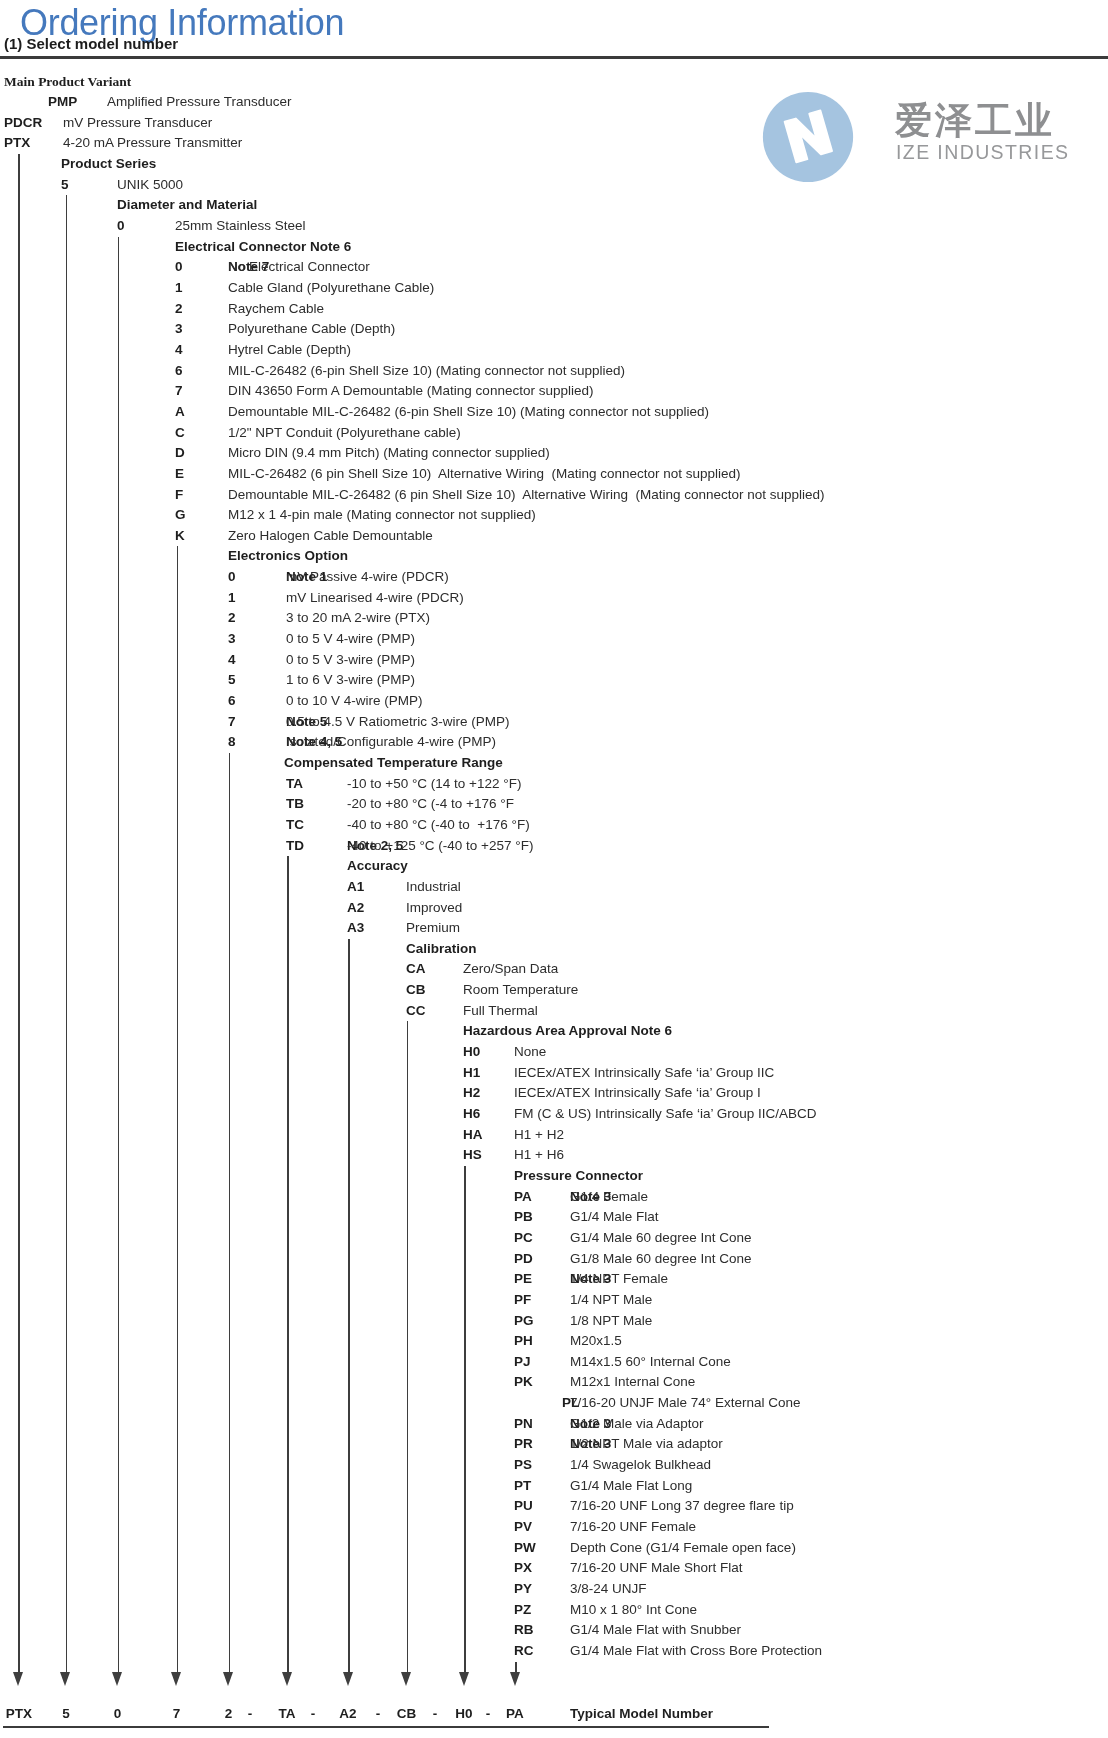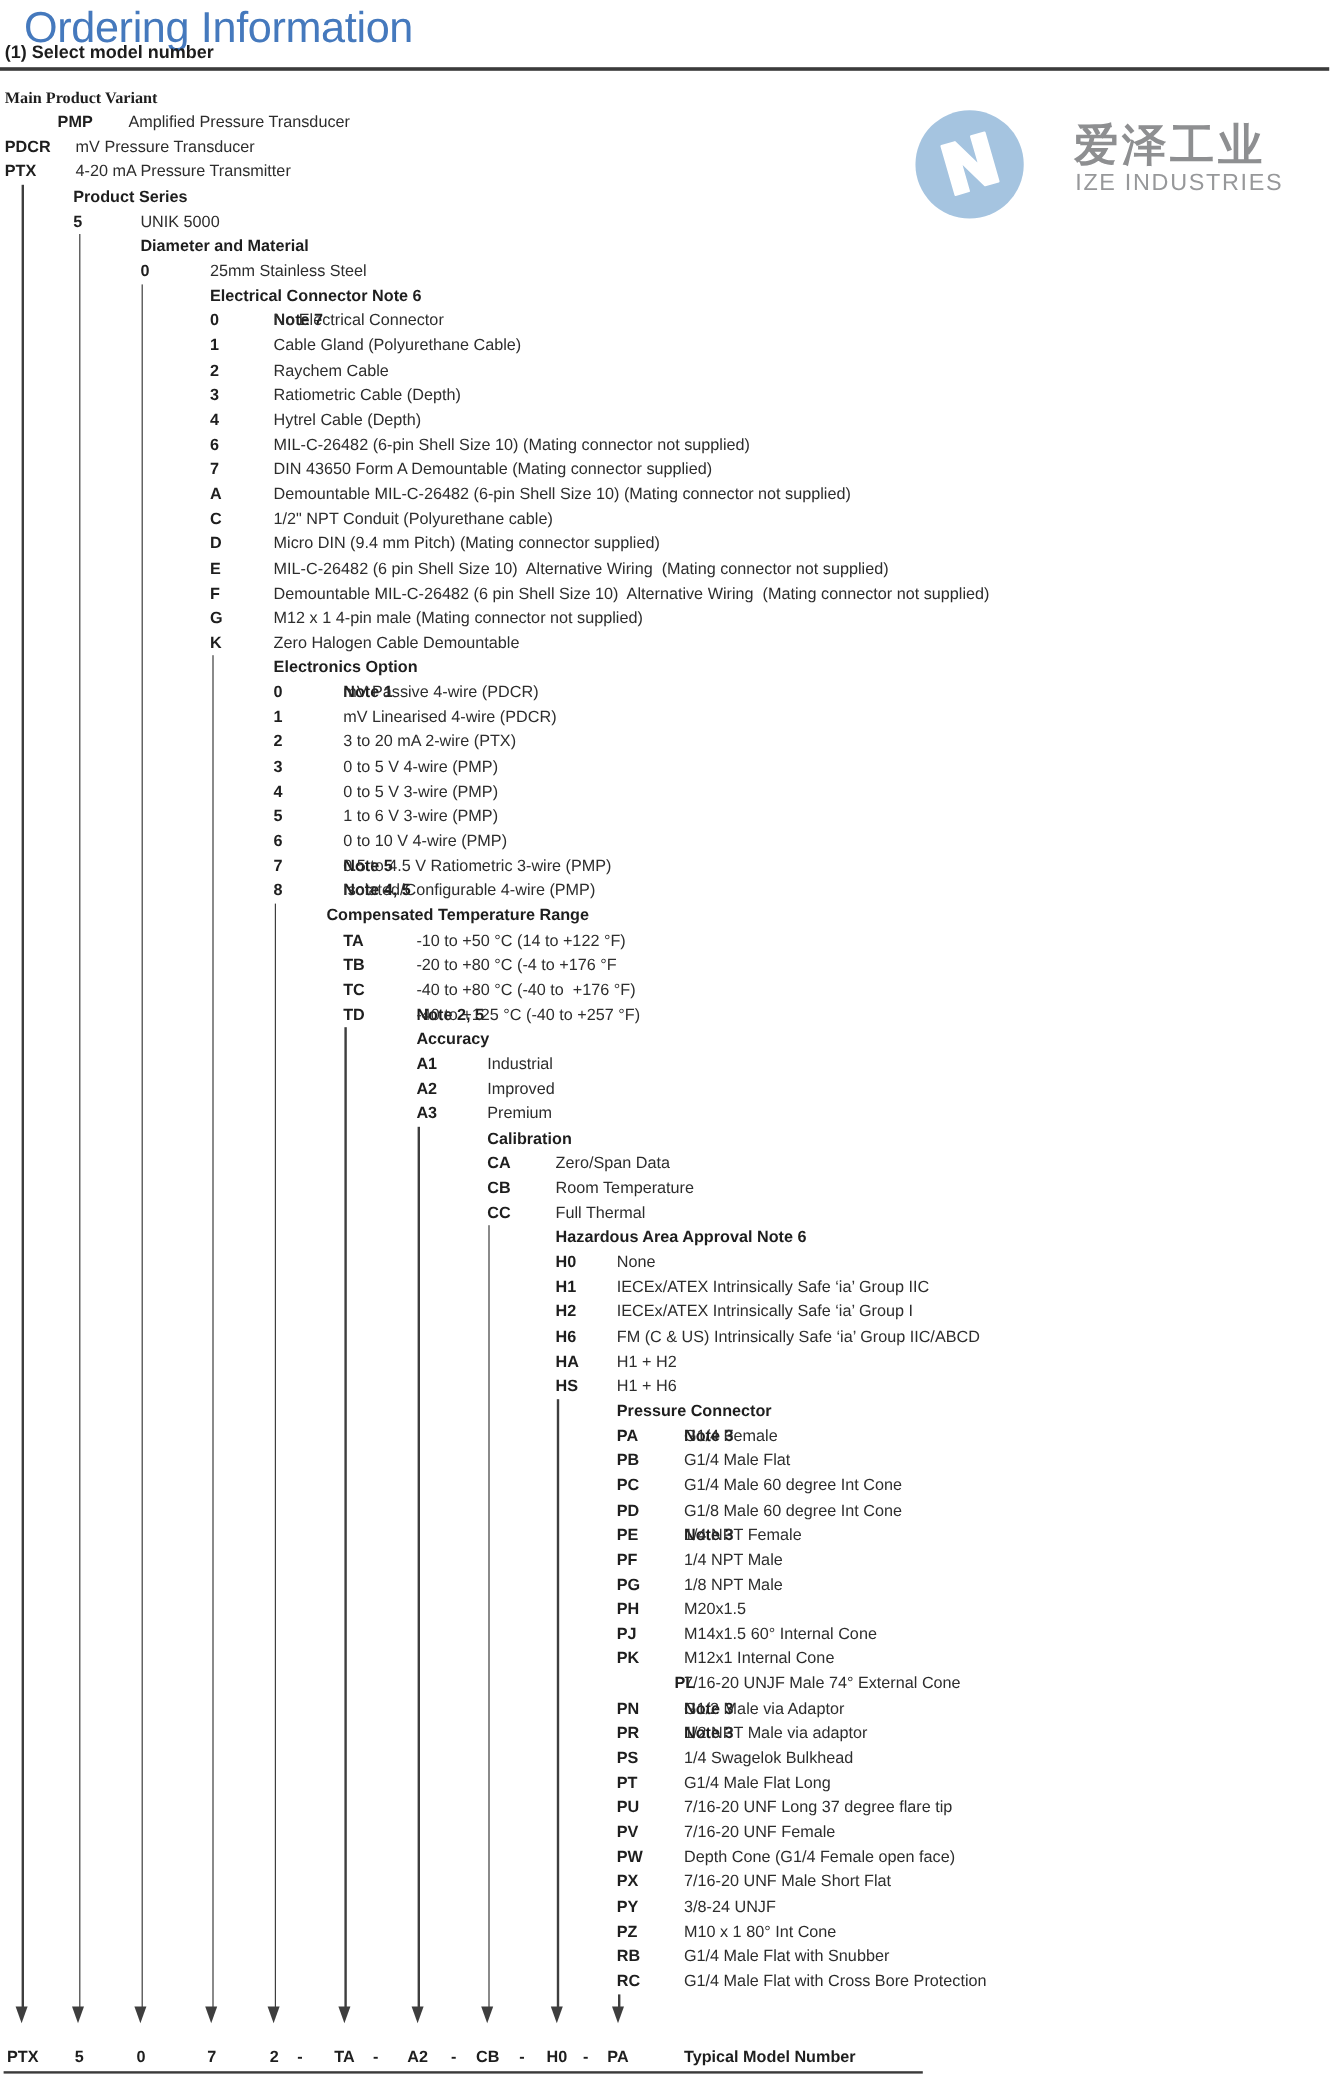--- a/index.html
+++ b/index.html
@@ -89,21 +89,21 @@
       <div class="trow" style="top: 277px;">
         <span class="code" style="left: 175px;">1</span>
         <span class="desc" style="left: 228px;"><span>Cable Gland (Polyurethane Cable)</span><b></b></span>
       </div>
       <div class="trow" style="top: 297.65px;">
         <span class="code" style="left: 175px;">2</span>
         <span class="desc" style="left: 228px;"><span>Raychem Cable</span><b></b></span>
       </div>
       <div class="trow" style="top: 318.3px;">
         <span class="code" style="left: 175px;">3</span>
-        <span class="desc" style="left: 228px;"><span>Ratiometric Cable (Depth)</span><b></b></span>
+        <span class="desc" style="left: 228px;"><span>Polyurethane Cable (Depth)</span><b></b></span>
       </div>
       <div class="trow" style="top: 338.95px;">
         <span class="code" style="left: 175px;">4</span>
         <span class="desc" style="left: 228px;"><span>Hytrel Cable (Depth)</span><b></b></span>
       </div>
       <div class="trow" style="top: 359.6px;">
         <span class="code" style="left: 175px;">6</span>
         <span class="desc" style="left: 228px;"><span>MIL-C-26482 (6-pin Shell Size 10) (Mating connector not supplied)</span><b></b></span>
       </div>
       <div class="trow" style="top: 380.25px;">
@@ -175,21 +175,21 @@
         <span class="code" style="left: 228px;">7</span>
         <span class="desc" style="left: 286px;"><span>0.5 to 4.5 V Ratiometric 3-wire (PMP) </span><b>Note 5</b></span>
       </div>
       <div class="trow" style="top: 731.3px;">
         <span class="code" style="left: 228px;">8</span>
         <span class="desc" style="left: 286px;"><span>Isolated/Configurable 4-wire (PMP) </span><b>Note 4, 5</b></span>
       </div>
       <div class="vline" style="left: 228.5px; top: 752.95px; height: 921.05px;"></div>
       <div class="arrow" style="left: 223.3px; top: 1672px;"></div>
       <div class="trow" style="top: 751.95px;">
-        <span class="heading" style="left: 272px;">Compensated Temperature Range</span>
+        <span class="heading" style="left: 284px;">Compensated Temperature Range</span>
       </div>
       <div class="trow" style="top: 772.6px;">
         <span class="code" style="left: 286px;">TA</span>
         <span class="desc" style="left: 347px;"><span>-10 to +50 °C (14 to +122 °F)</span><b></b></span>
       </div>
       <div class="trow" style="top: 793.25px;">
         <span class="code" style="left: 286px;">TB</span>
         <span class="desc" style="left: 347px;"><span>-20 to +80 °C (-4 to +176 °F</span><b></b></span>
       </div>
       <div class="trow" style="top: 813.9px;">

